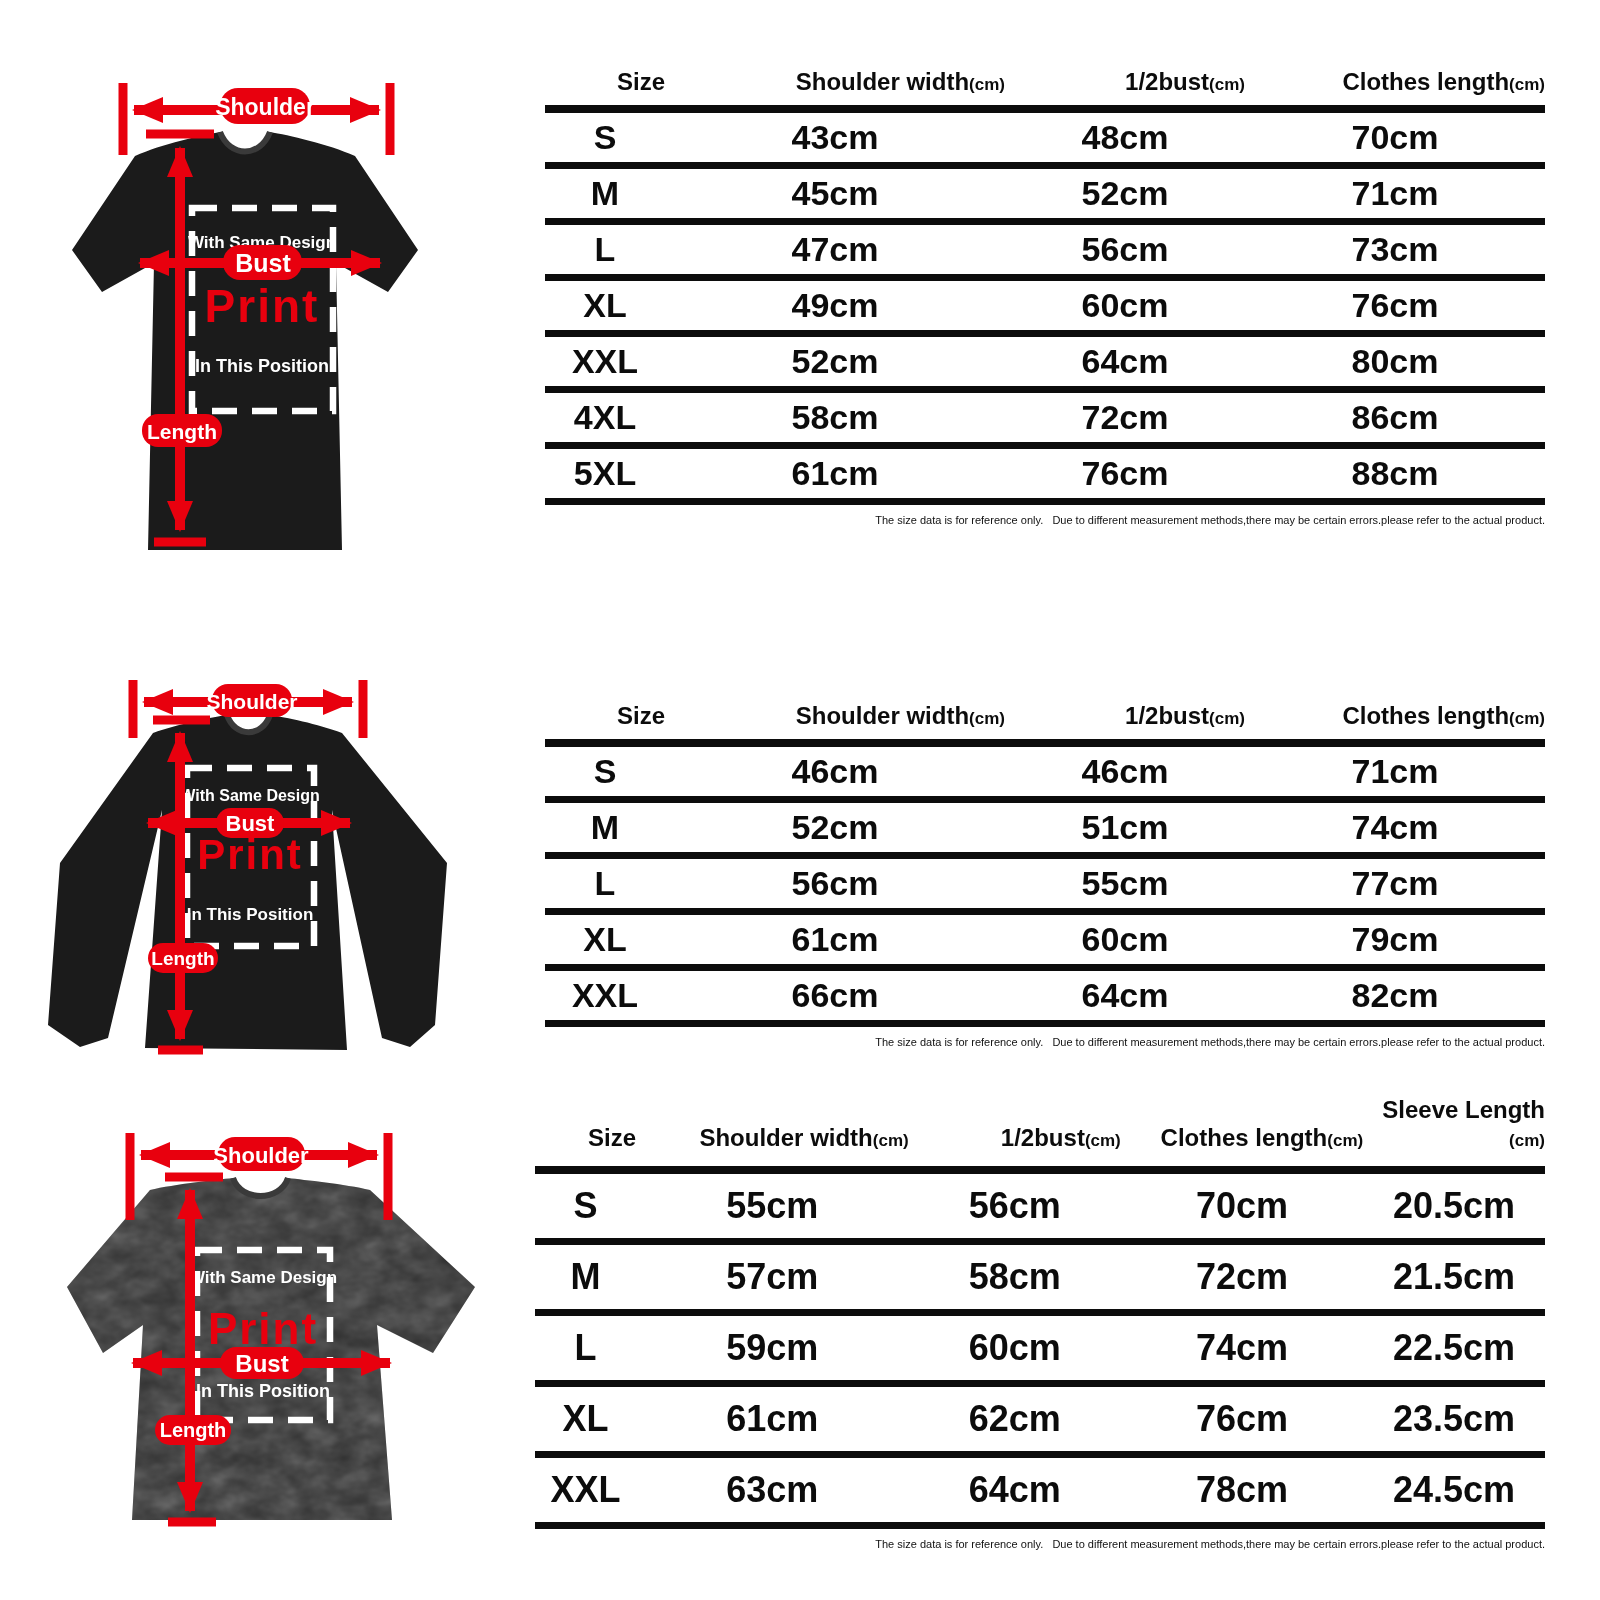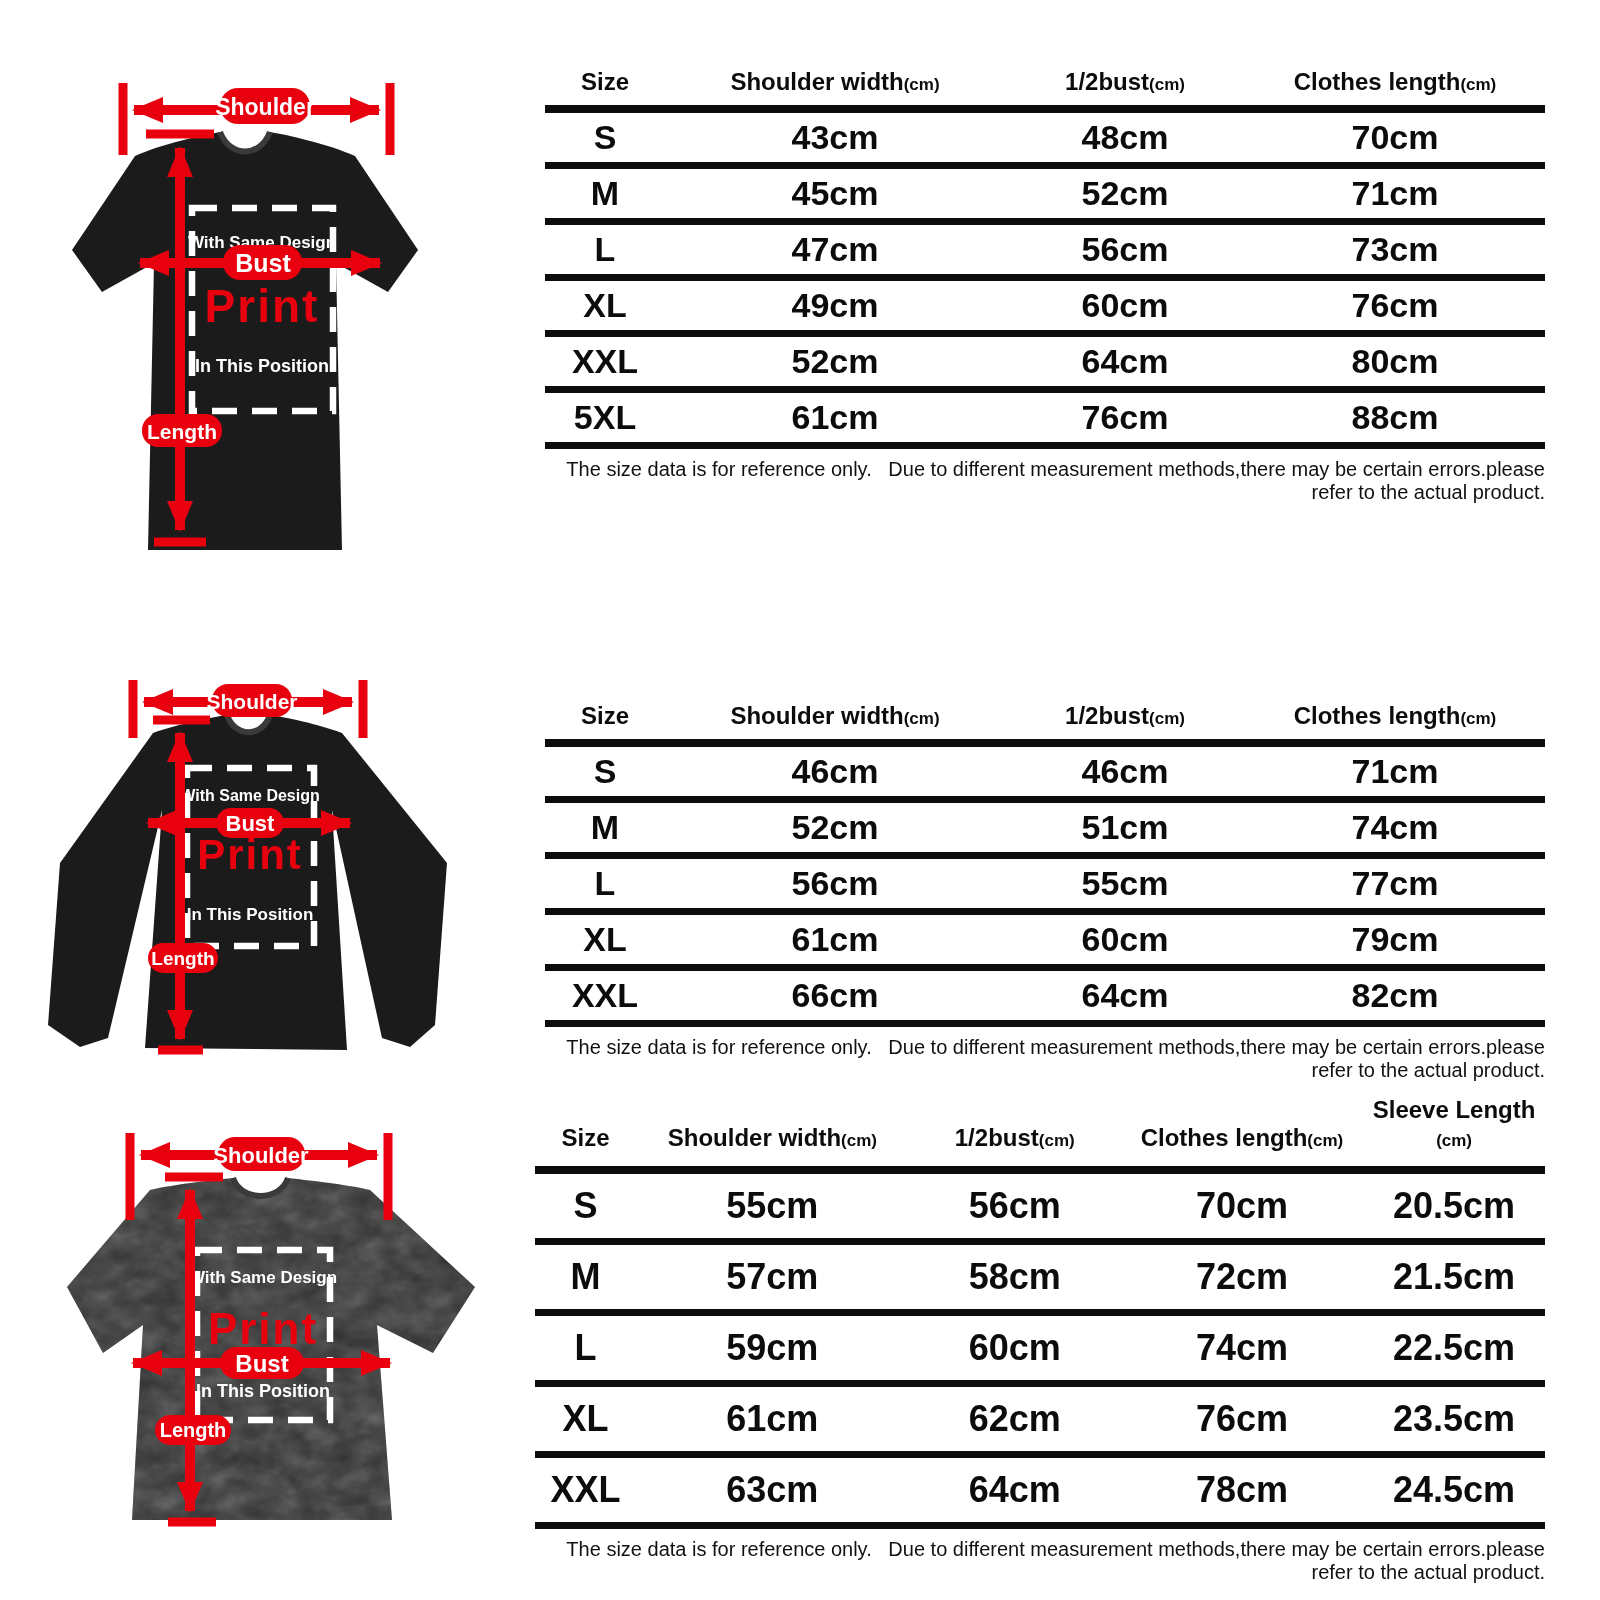--- a/index.html
+++ b/index.html
@@ -18,39 +18,39 @@
   .s1{left:40px;top:58px;width:420px;height:530px;}
   .s2{left:30px;top:650px;width:480px;height:430px;}
   .s3{left:40px;top:1090px;width:460px;height:490px;}
 
   .tablewrap{position:absolute;}
   .tw1{left:545px;top:62px;width:1000px;}
   .tw2{left:545px;top:696px;width:1000px;}
   .tw3{left:535px;top:1090px;width:1010px;}
 
   table{width:100%;border-collapse:collapse;table-layout:fixed;color:#0c0c0c;}
-  thead th{font-weight:bold;font-size:24px;padding:6px 0 9px 0;text-align:center;vertical-align:bottom;}
+  thead th{font-weight:bold;font-size:24px;padding:6px 0 9px 0;text-align:right;vertical-align:bottom;}
   thead th .unit{font-size:17px;font-weight:bold;}
   thead tr{border-bottom:8px solid var(--table-line);}
   tbody tr{border-bottom:7px solid var(--table-line);}
   td{font-weight:bold;font-size:34px;text-align:center;padding:5px 0;}
 
   .tw1 col.c0,.tw2 col.c0{width:12%;}
   .tw1 col.c1,.tw2 col.c1{width:34%;}
   .tw1 col.c2,.tw2 col.c2{width:24%;}
   .tw1 col.c3,.tw2 col.c3{width:30%;}
   .tw3 col.c0{width:10%;}
   .tw3 col.c1{width:27%;}
   .tw3 col.c2{width:21%;}
   .tw3 col.c3{width:24%;}
   .tw3 col.c4{width:18%;}
   .tw3 td{font-size:36px;padding:11px 0;}
   .tw3 thead th{padding-bottom:14px;}
 
-  .disclaimer{margin-top:9px;font-size:20px;font-weight:normal;color:#111;text-align:right;white-space:pre-wrap;}
+  .disclaimer{margin-top:9px;font-size:11px;font-weight:normal;color:#111;text-align:right;white-space:pre-wrap;}
 
   
   .shirt-fill{fill:var(--shirt-black);}
   .collar{fill:none;stroke:#3a3a3a;stroke-width:6;}
   .rstroke{stroke:var(--annotation-red);fill:none;}
   .arrowline{stroke-width:10;}
   .endbar{stroke-width:9;}
   .rfill{fill:var(--annotation-red);}
   .dashed{fill:none;stroke:#ffffff;stroke-width:6.5;stroke-dasharray:25 15;}
   .ptext{fill:#ffffff;font-weight:bold;text-anchor:middle;}
@@ -138,20 +138,26 @@
             <td>XL</td>
             <td>49cm</td>
             <td>60cm</td>
             <td>76cm</td>
           </tr>
           <tr>
             <td>XXL</td>
             <td>52cm</td>
             <td>64cm</td>
             <td>80cm</td>
+          </tr>
+          <tr>
+            <td>4XL</td>
+            <td>58cm</td>
+            <td>72cm</td>
+            <td>86cm</td>
           </tr>
           <tr>
             <td>5XL</td>
             <td>61cm</td>
             <td>76cm</td>
             <td>88cm</td>
           </tr>
         </tbody>
     </table>
     <div class="disclaimer">The size data is for reference only.   Due to different measurement methods,there may be certain errors.please refer to the actual product.</div>

